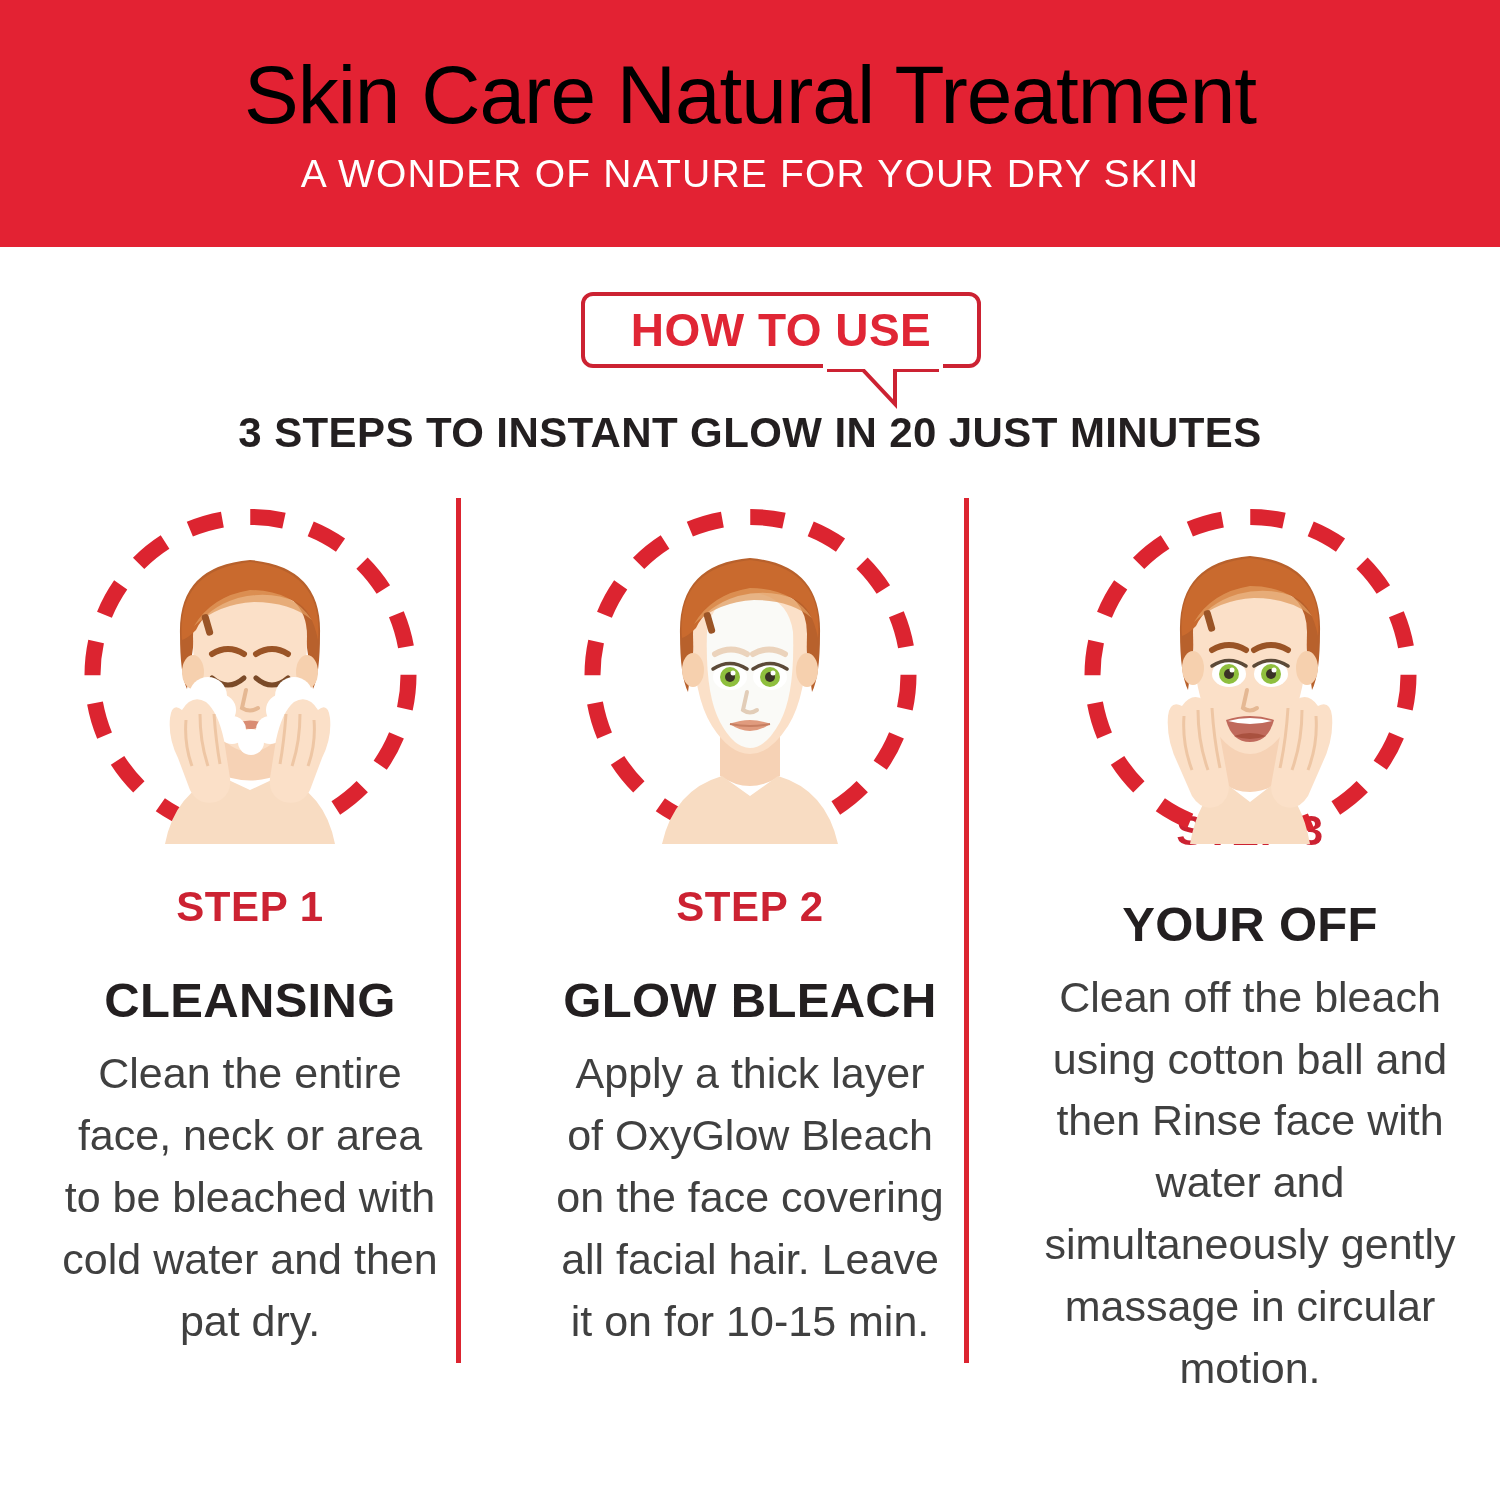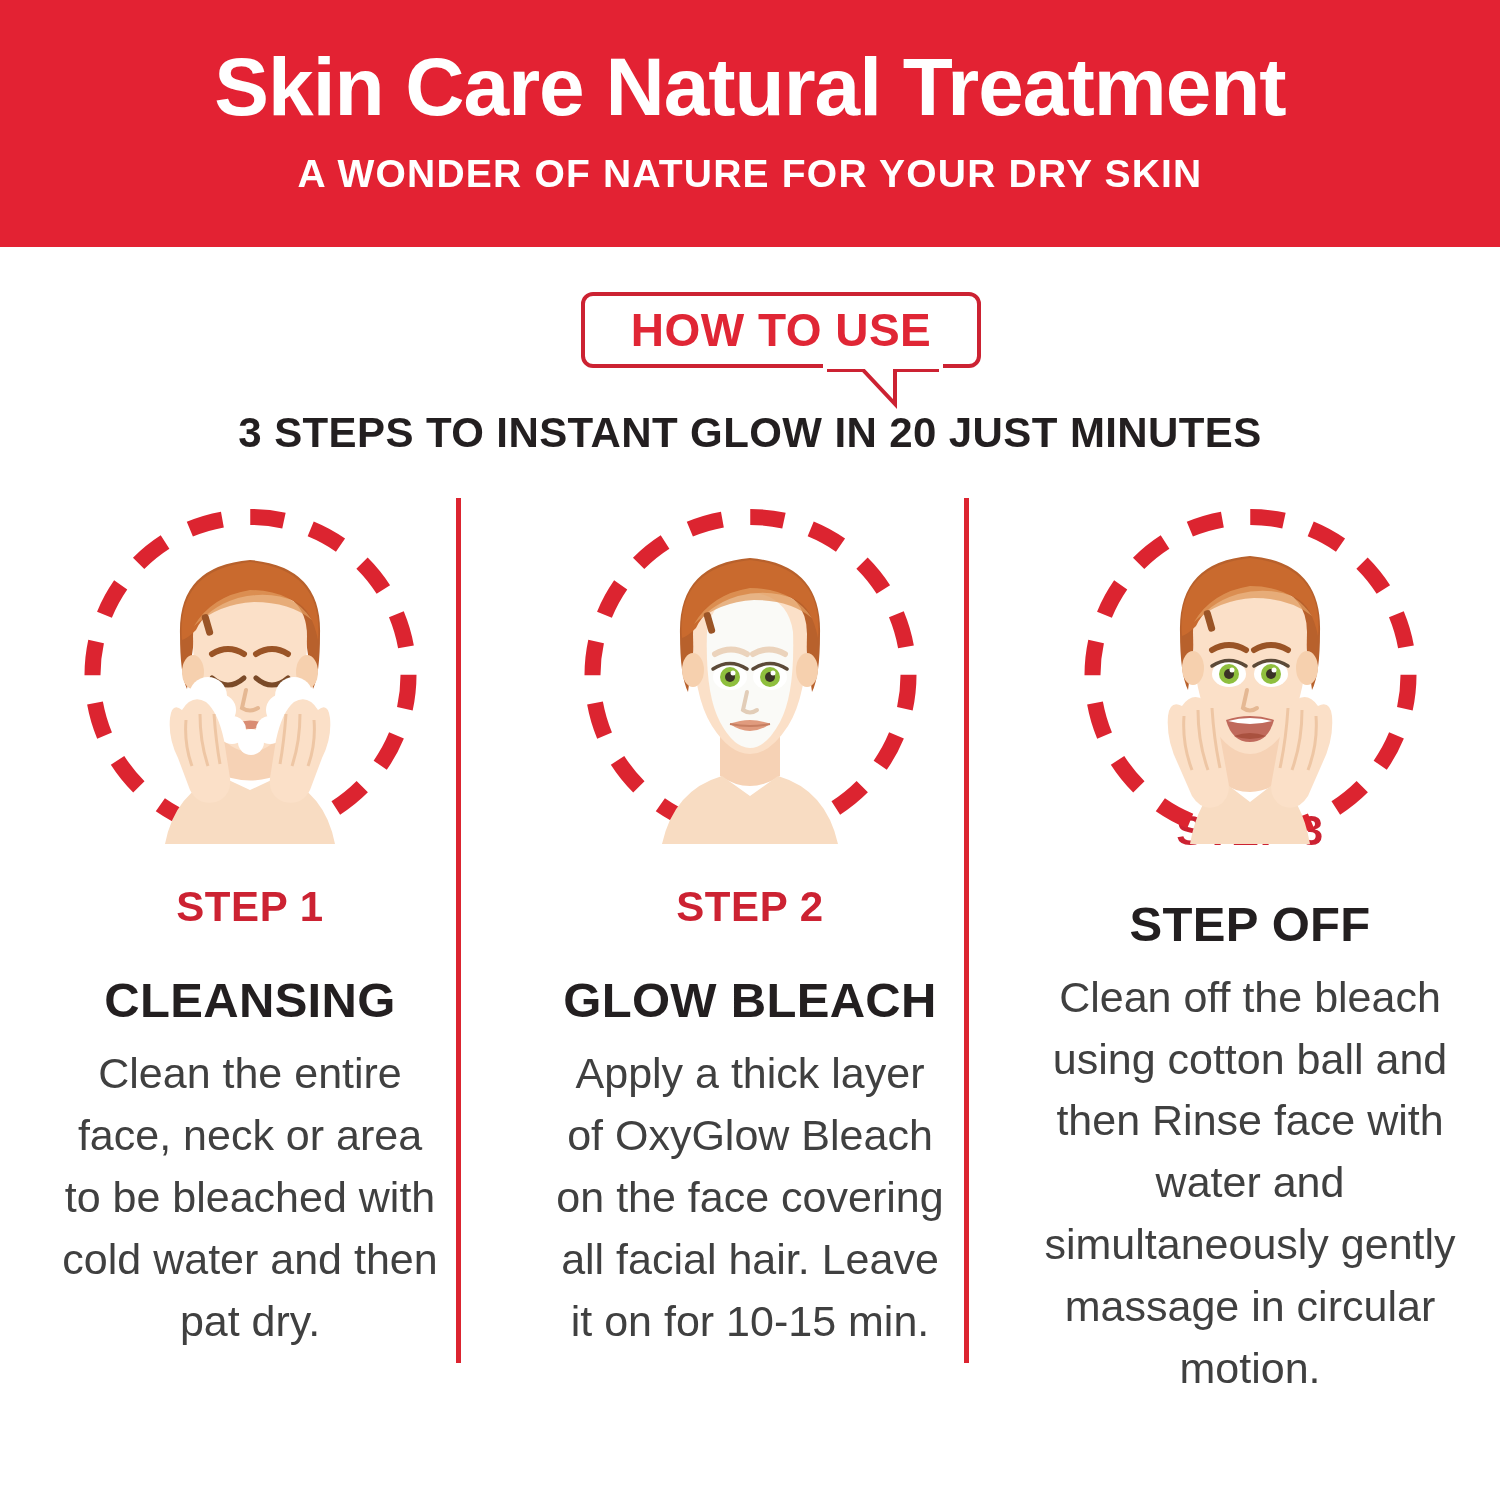--- a/index.html
+++ b/index.html
@@ -21,36 +21,36 @@
     left: 0; top: 0;
     width: 1500px;
     height: 247px;
     background: #E32233;
     display: flex;
     flex-direction: column;
     align-items: center;
     justify-content: center;
   }
   .header-title {
-    color: #ffffff;
+    color: #000000;
     font-size: 82px;
-    font-weight: bold;
+    font-weight: normal;
     letter-spacing: -1px;
     line-height: 1;
     margin: 0 0 18px 0;
     white-space: nowrap;
     font-family: "Liberation Sans", sans-serif;
   }
   .header-subtitle {
     color: #ffffff;
     font-size: 39px;
-    font-weight: bold;
+    font-weight: normal;
     letter-spacing: 1.2px;
     line-height: 1;
-    margin: 8px;
+    margin: 0;
     white-space: nowrap;
     font-family: "Liberation Sans", sans-serif;
     text-align: center;
   }
 
   
   .bubble-wrap {
     position: absolute;
     left: 0;
     top: 292px;
@@ -363,17 +363,17 @@
         <path d="M78 196 Q78 228 88 256" fill="none" stroke="#EEC6A4" stroke-width="3"></path>
         <path d="M92 194 Q94 226 100 254" fill="none" stroke="#EEC6A4" stroke-width="3"></path>
 
         <path d="M198 192 Q210 186 212 202 Q214 226 202 250 L188 282 Q178 298 162 292 Q148 284 152 266 L160 222 Q166 196 176 186 Q188 178 198 192 Z" fill="#FBE0C8"></path>
         <path d="M196 202 Q198 230 188 256" fill="none" stroke="#EEC6A4" stroke-width="3"></path>
         <path d="M182 196 Q182 228 172 256" fill="none" stroke="#EEC6A4" stroke-width="3"></path>
         <path d="M168 194 Q166 226 160 254" fill="none" stroke="#EEC6A4" stroke-width="3"></path>
       </svg>
     </div>
     <div class="step-label">STEP 3</div>
-    <div class="step-title">STEP OFF</div>
+    <div class="step-title">YOUR OFF</div>
     <div class="step-body">Clean off the bleach using cotton ball and then Rinse face with water and simultaneously gently massage in circular motion.</div>
   </div>
 
 </div>
 
 </body></html>

